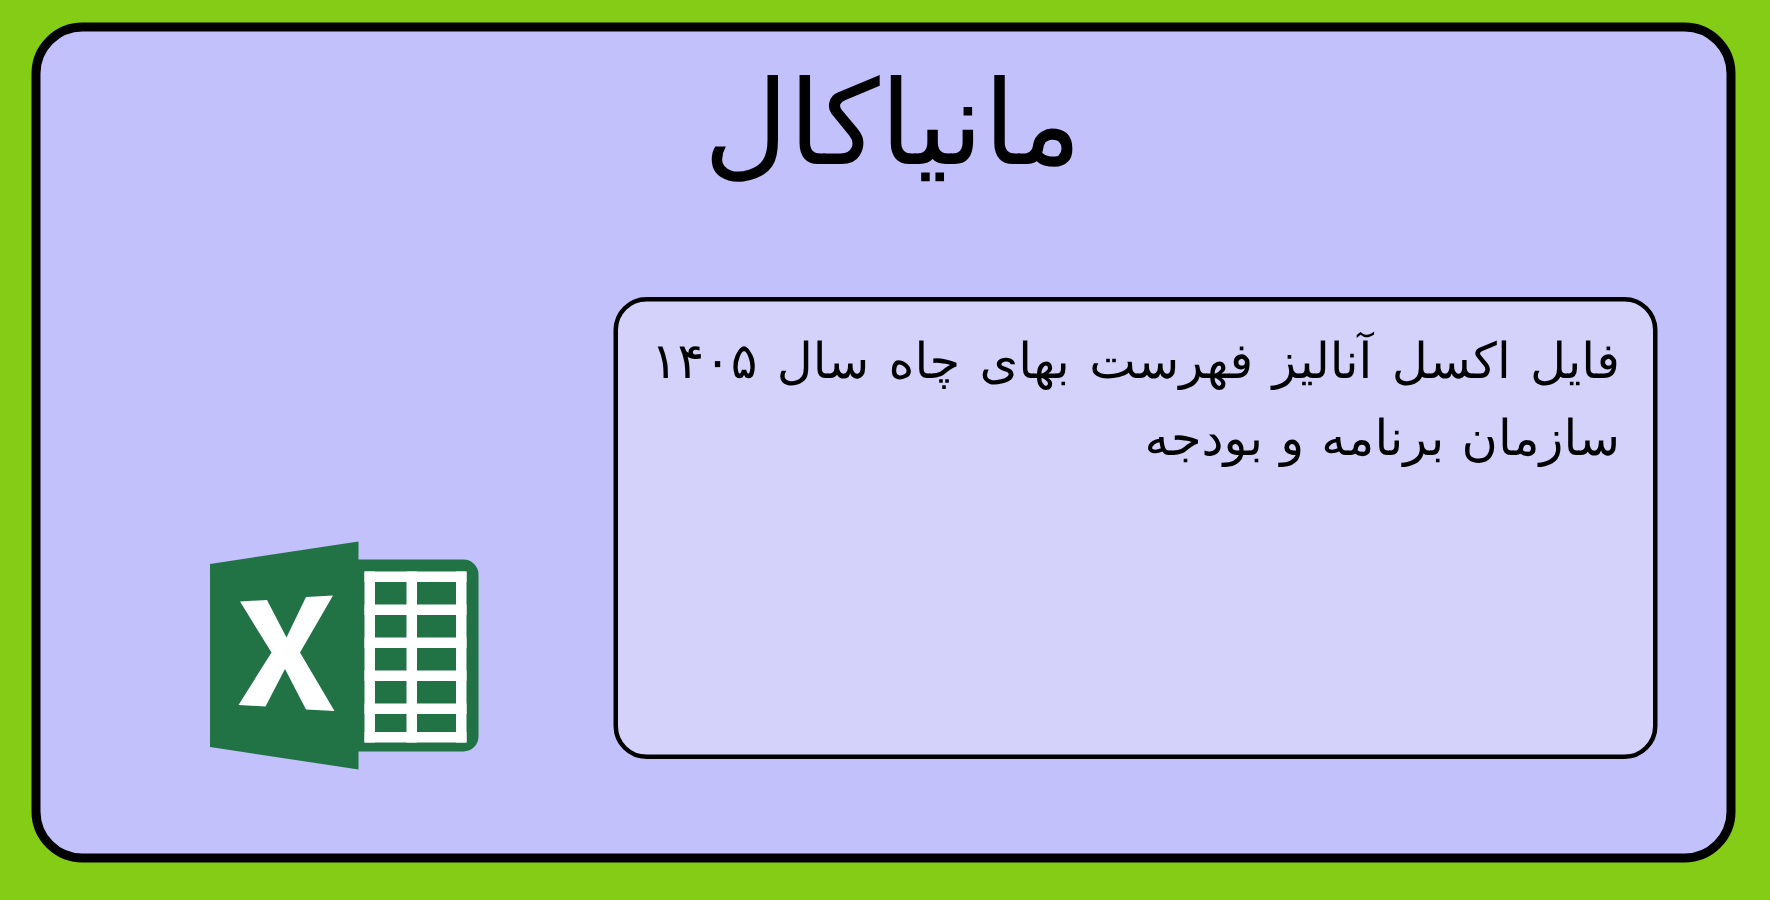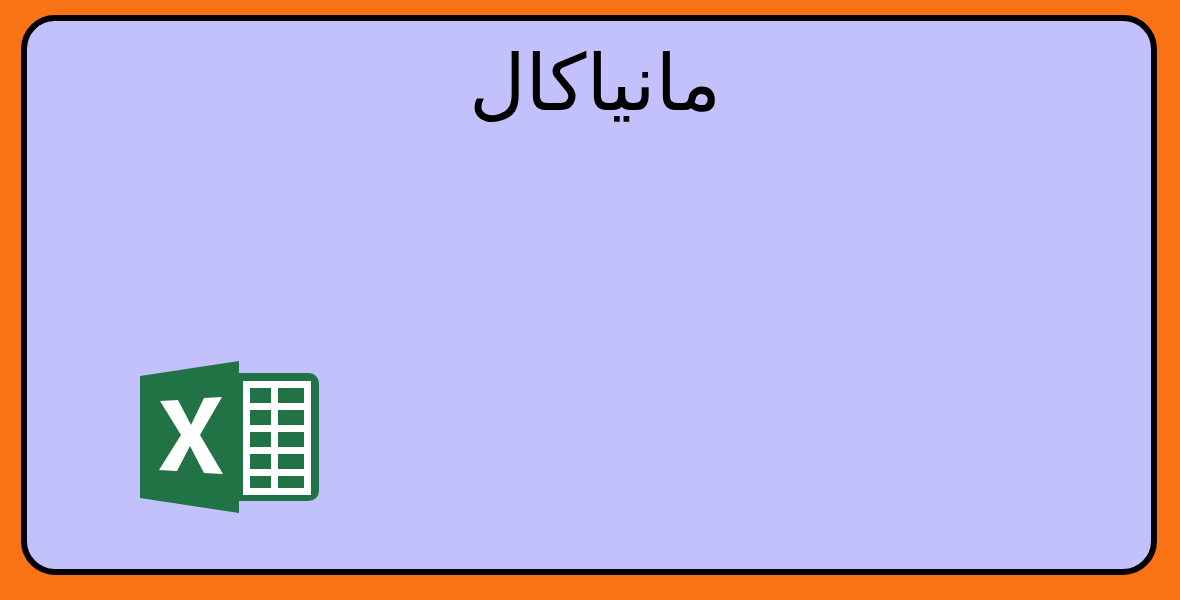--- a/index.html
+++ b/index.html
@@ -11,21 +11,21 @@
     height: 600px;
     background: #c3c1fb;
     font-family: "DejaVu Sans", sans-serif;
     overflow: hidden;
   }
 
   #canvas {
     position: relative;
     width: 1180px;
     height: 600px;
-    background: #f97316;
+    background: #84cc16;
   }
 
   
   #outer-frame {
     position: absolute;
     left: 21px;
     top: 15px;
     width: 1136px;
     height: 560px;
     box-sizing: border-box;
@@ -92,20 +92,23 @@
 </style>
 </head>
 <body>
 
 <div id="canvas">
 
   <div id="outer-frame">
 
     <div id="page-title">مانیاکال</div>
 
+    <div id="description-box">
+      <div id="description-text">فایل اکسل آنالیز فهرست بهای چاه سال ۱۴۰۵ سازمان برنامه و بودجه</div>
+    </div>
 
     <div id="excel-icon">
       <svg viewBox="0 0 210 200" xmlns="http://www.w3.org/2000/svg">
 
         <polygon points="23,33 122,18 122,170 23,155" fill="#217346"></polygon>
 
         <path d="M115,30 H192 a10,10 0 0 1 10,10 V148 a10,10 0 0 1 -10,10 H115 Z" fill="#217346"></path>
 
         <g fill="#ffffff">
           <rect x="126" y="38" width="68" height="7"></rect>

